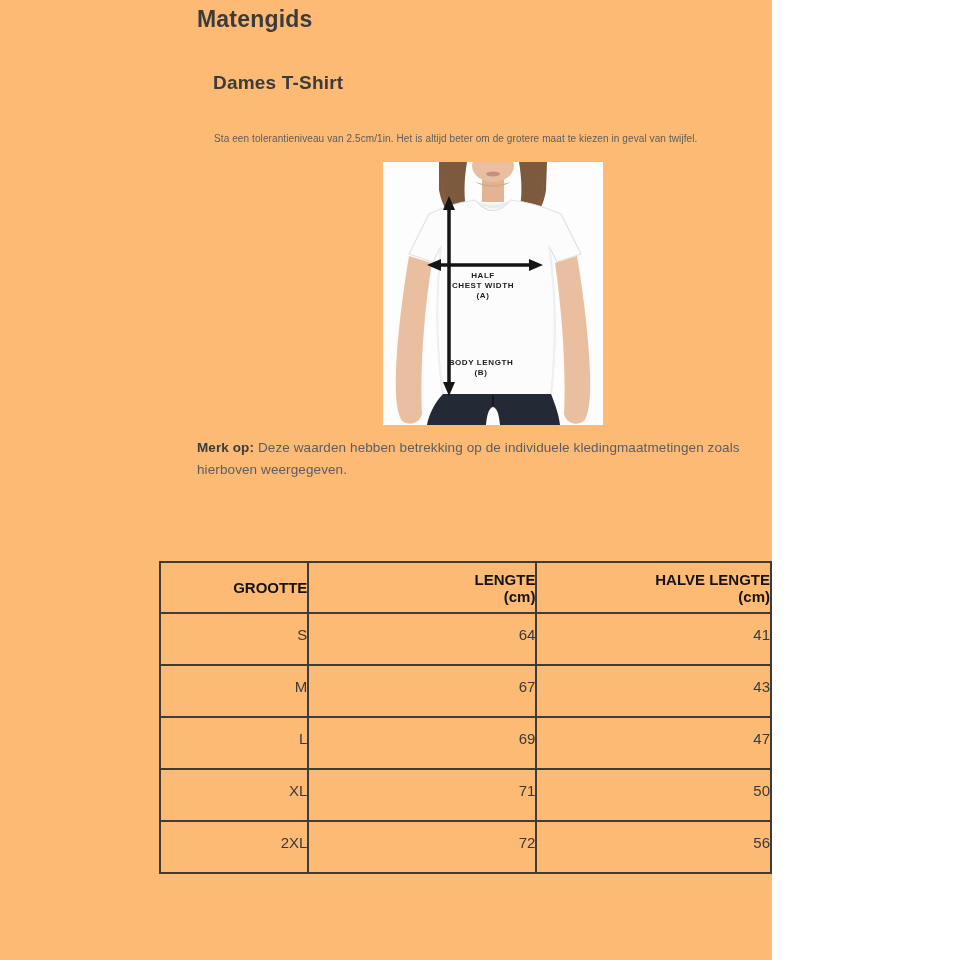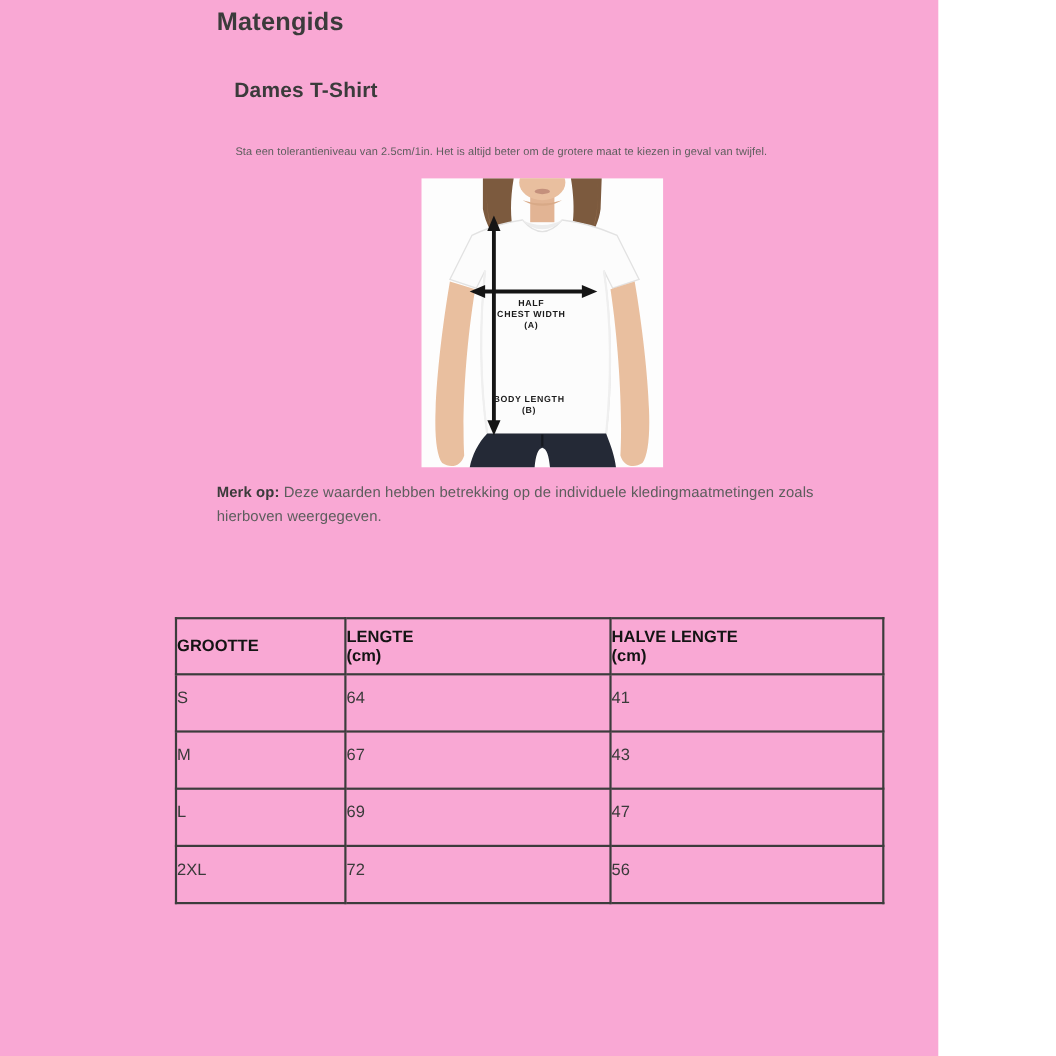--- a/index.html
+++ b/index.html
@@ -1,17 +1,17 @@
 <!DOCTYPE html>
 <html><head>
 <meta charset="utf-8">
 <style>
   html,body{margin:0;padding:0;background:#ffffff;}
   .page{
-    position:relative;width:853px;height:960px;background:#f9a8d4;
+    position:relative;width:772px;height:960px;background:#fdba74;
     font-family:"Liberation Sans",sans-serif;overflow:hidden;
   }
   .page-title{
     position:absolute;left:197px;top:6px;margin:0;
     font-size:23px;font-weight:700;color:#3b3b3b;letter-spacing:.2px;
   }
   .product-title{
     position:absolute;left:197px;top:56px;margin:16px;
     font-size:19px;font-weight:700;color:#3b3b3b;letter-spacing:.2px;
   }
@@ -24,21 +24,21 @@
   }
   .note{
     position:absolute;left:197px;top:437px;width:578px;margin:0;
     font-size:13.5px;line-height:22px;color:#5d5d5d;letter-spacing:.1px;
   }
   .note strong{color:#3b3b3b;font-weight:700;margin-top:48px;}
   table.size-table{
     position:absolute;left:159px;top:561px;border-collapse:collapse;table-layout:fixed;
   }
   .size-table th,.size-table td{
-    border:2px solid #3c3c3c;text-align:left;box-sizing:border-box;
+    border:2px solid #3c3c3c;text-align:right;box-sizing:border-box;
     font-family:"Liberation Sans",sans-serif;
   }
   .size-table th{
     height:51px;vertical-align:middle;padding:0;
     font-size:15px;font-weight:700;color:#141414;line-height:17px;
   }
   .size-table td{
     height:52px;vertical-align:top;padding:12px 0 0 0;
     font-size:15px;font-weight:400;color:#3a3a3a;
   }
@@ -159,20 +159,25 @@
         <td>M</td>
         <td>67</td>
         <td>43</td>
       </tr>
       <tr>
         <td>L</td>
         <td>69</td>
         <td>47</td>
       </tr>
       <tr>
+        <td>XL</td>
+        <td>71</td>
+        <td>50</td>
+      </tr>
+      <tr>
         <td>2XL</td>
         <td>72</td>
         <td>56</td>
       </tr>
     </tbody>
   </table>
 
 </div>
 
 </body></html>

